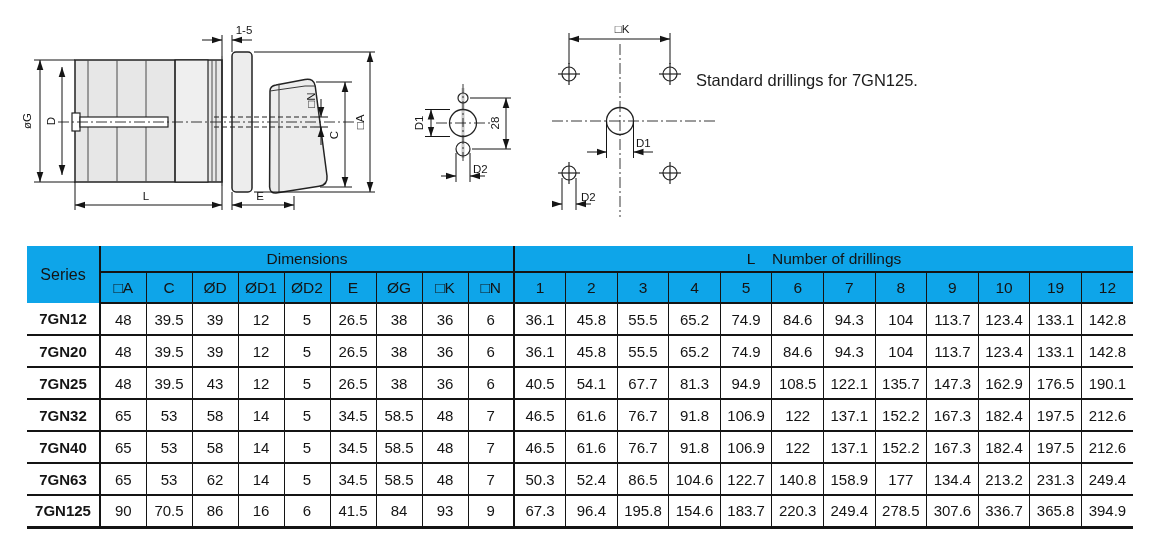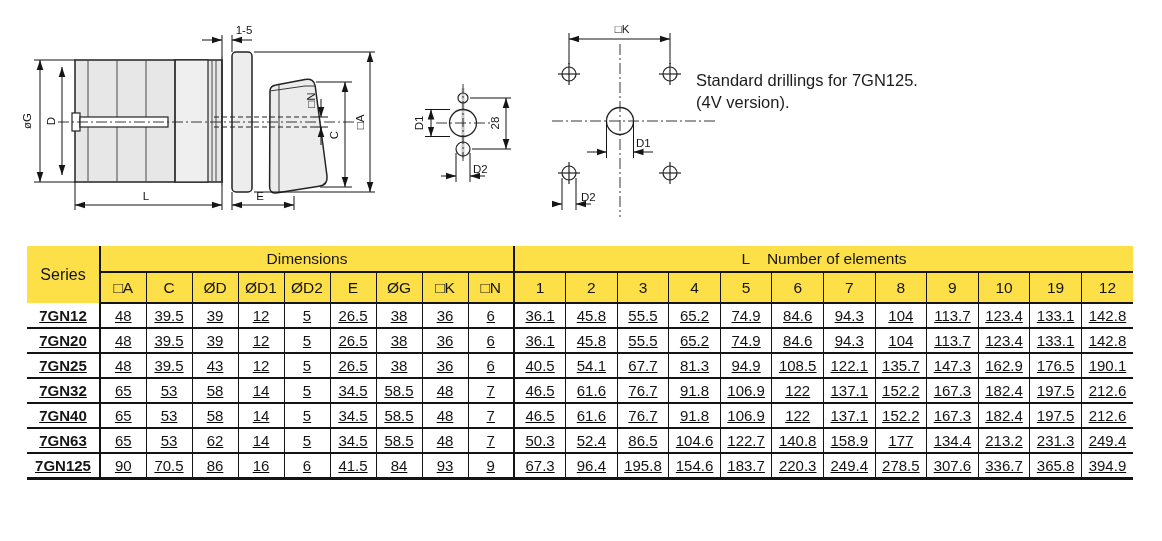--- a/index.html
+++ b/index.html
@@ -5,24 +5,24 @@
   html,body{margin:0;padding:0;background:#ffffff;}
   body{width:1162px;height:541px;position:relative;font-family:"Liberation Sans",sans-serif;overflow:hidden;}
   .page{position:absolute;inset:0;background:#fff;}
   svg{position:absolute;overflow:visible;}
   svg text{font-family:"Liberation Sans",sans-serif;font-size:11.5px;fill:#151515;}
   .note{position:absolute;left:696px;top:69px;font-size:16.5px;line-height:22px;color:#1c1c1c;}
 
   
   table.dim{position:absolute;left:27px;top:246px;width:1106px;border-collapse:collapse;table-layout:fixed;}
   table.dim th,table.dim td{padding:0;text-align:center;vertical-align:middle;font-size:15px;color:#141414;overflow:hidden;white-space:nowrap;}
-  table.dim thead th{background:#fde047;font-weight:normal;font-size:15.5px;}
+  table.dim thead th{background:#0ea5e9;font-weight:normal;font-size:15.5px;}
   table.dim thead tr.r1{height:26px;}
   table.dim thead tr.r2{height:31px;}
-  table.dim tbody tr{height:25px;text-decoration:underline;}
+  table.dim tbody tr{height:32px;}
   table.dim thead tr.r1 th.span{border-bottom:2px solid #141414;}
   table.dim thead tr.r2 th{border-bottom:2px solid #141414;}
   table.dim tbody td,table.dim tbody th{border-bottom:2px solid #141414;background:#fff;}
   table.dim tbody tr:last-child td,table.dim tbody tr:last-child th{border-bottom:3px solid #141414;}
   table.dim .vl{border-left:1px solid #141414;}
   table.dim .sec{border-left:2px solid #141414;}
   table.dim th.series-col{font-size:16px;margin-left:30px;}
   table.dim tbody th.series{font-weight:bold;text-align:center;}
   table.dim .pre{white-space:pre;}
 </style>
@@ -209,21 +209,20 @@
       <line x1="10" y1="166" x2="10" y2="198"></line>
       <line x1="24" y1="166" x2="24" y2="198"></line>
       <line x1="0" y1="192" x2="10" y2="192" marker-end="url(#ar3)"></line>
       <line x1="39" y1="192" x2="24" y2="192" marker-end="url(#ar3)"></line>
       <text x="29" y="189" text-anchor="start" stroke="none">D2</text>
     </g>
   </svg>
 
   <div class="note">
     <div>Standard drillings for 7GN125.</div>
-    <div>(4V version).</div>
   </div>
 
   <table class="dim">
     <colgroup id="cols">
         <col style="width: 73px;">
         <col style="width: 46px;">
         <col style="width: 46px;">
         <col style="width: 46px;">
         <col style="width: 46px;">
         <col style="width: 46px;">
@@ -241,21 +240,21 @@
         <col style="width: 51.58px;">
         <col style="width: 51.58px;">
         <col style="width: 51.58px;">
         <col style="width: 51.58px;">
         <col style="width: 51.58px;">
       </colgroup>
     <thead>
       <tr class="r1">
         <th rowspan="2" class="series-col">Series</th>
         <th colspan="9" class="span sec">Dimensions</th>
-        <th colspan="12" class="span sec pre">L    Number of elements</th>
+        <th colspan="12" class="span sec pre">L    Number of drillings</th>
       </tr>
       <tr class="r2" id="subhead-row">
           <th class="sec">□A</th>
           <th class="vl">C</th>
           <th class="vl">ØD</th>
           <th class="vl">ØD1</th>
           <th class="vl">ØD2</th>
           <th class="vl">E</th>
           <th class="vl">ØG</th>
           <th class="vl">□K</th>

